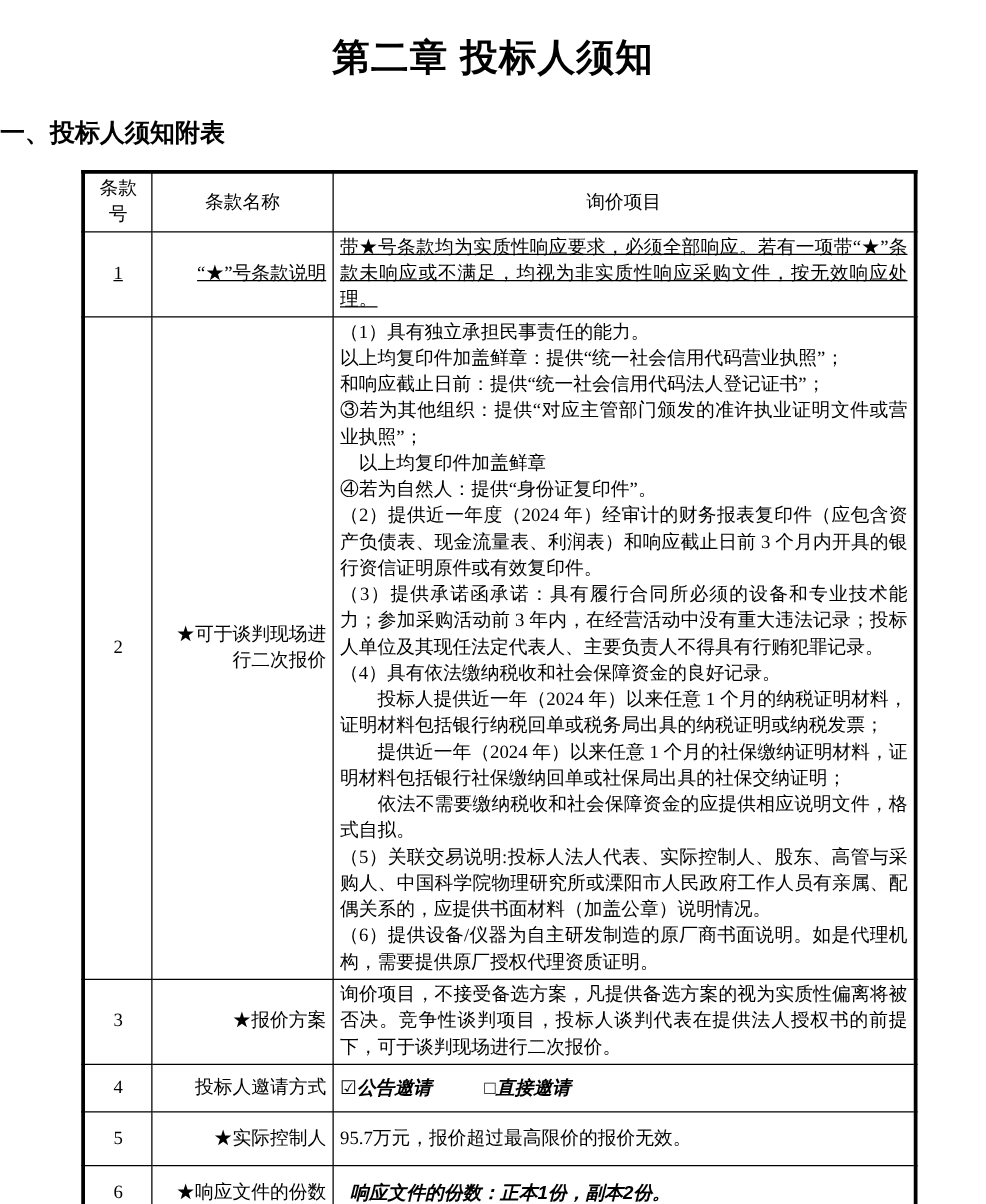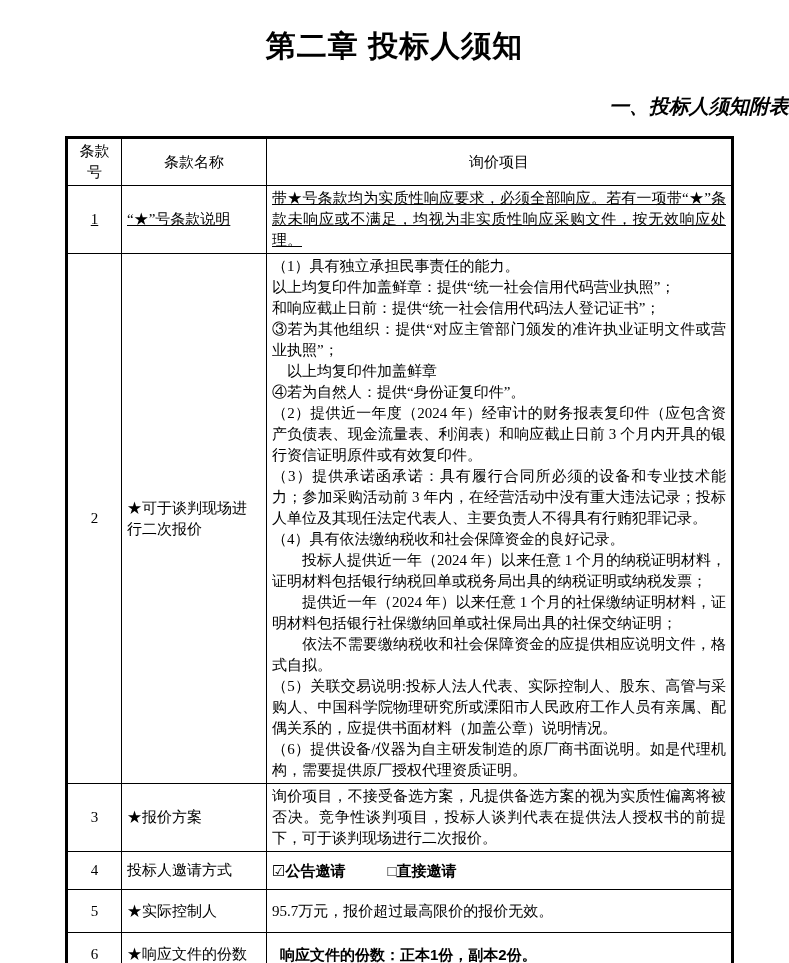--- a/index.html
+++ b/index.html
@@ -17,25 +17,24 @@
     padding-top: 26px;
     text-align: center;
     font-size: 30px;
     font-weight: bold;
     letter-spacing: 1px;
     font-family: "Liberation Sans", "DejaVu Sans", sans-serif;
   }
   .subtitle {
     margin: 0;
     padding-top: 26px;
-    text-align: right;
+    text-align: left;
     font-size: 20px;
     font-weight: bold;
     font-family: "Liberation Sans", "DejaVu Sans", sans-serif;
-    font-style: italic;
   }
   table.notice-table {
     margin: 16px 0 0 65px;
     width: 666px;
     border-collapse: collapse;
     table-layout: fixed;
     border: 3px solid #000;
   }
   col.c1 { width: 55px; }
   col.c2 { width: 145px; }
@@ -48,35 +47,36 @@
     vertical-align: middle;
     overflow: hidden;
     box-sizing: border-box;
   }
   .notice-table th {
     height: 36px;
     font-weight: normal;
     text-align: center;
   }
   td.num { text-align: center; }
-  td.name { text-align: left; }
+  td.name { text-align: right; }
   td.desc { text-align: left; }
   .para {
     text-align: justify;
     white-space: pre-wrap;
     word-break: break-all;
   }
   tr.r1 td { height: 41px; text-decoration: underline; }
   tr.r3 td { height: 64px; }
   tr.r4 td { height: 38px; }
   tr.r5 td { height: 43px; }
   tr.r6 td { height: 44px; }
   td.bold-desc, td.bold-desc .para {
     font-family: "Liberation Sans", "DejaVu Sans", sans-serif;
     font-weight: bold;
+    font-style: italic;
   }
   td.indent1 { padding-left: 13px; }
   .opt { white-space: nowrap; }
   .opt + .opt { margin-left: 42px; }
   .opt .box { font-weight: bold; }
 </style>
 </head>
 <body>
 
 <div class="page">

